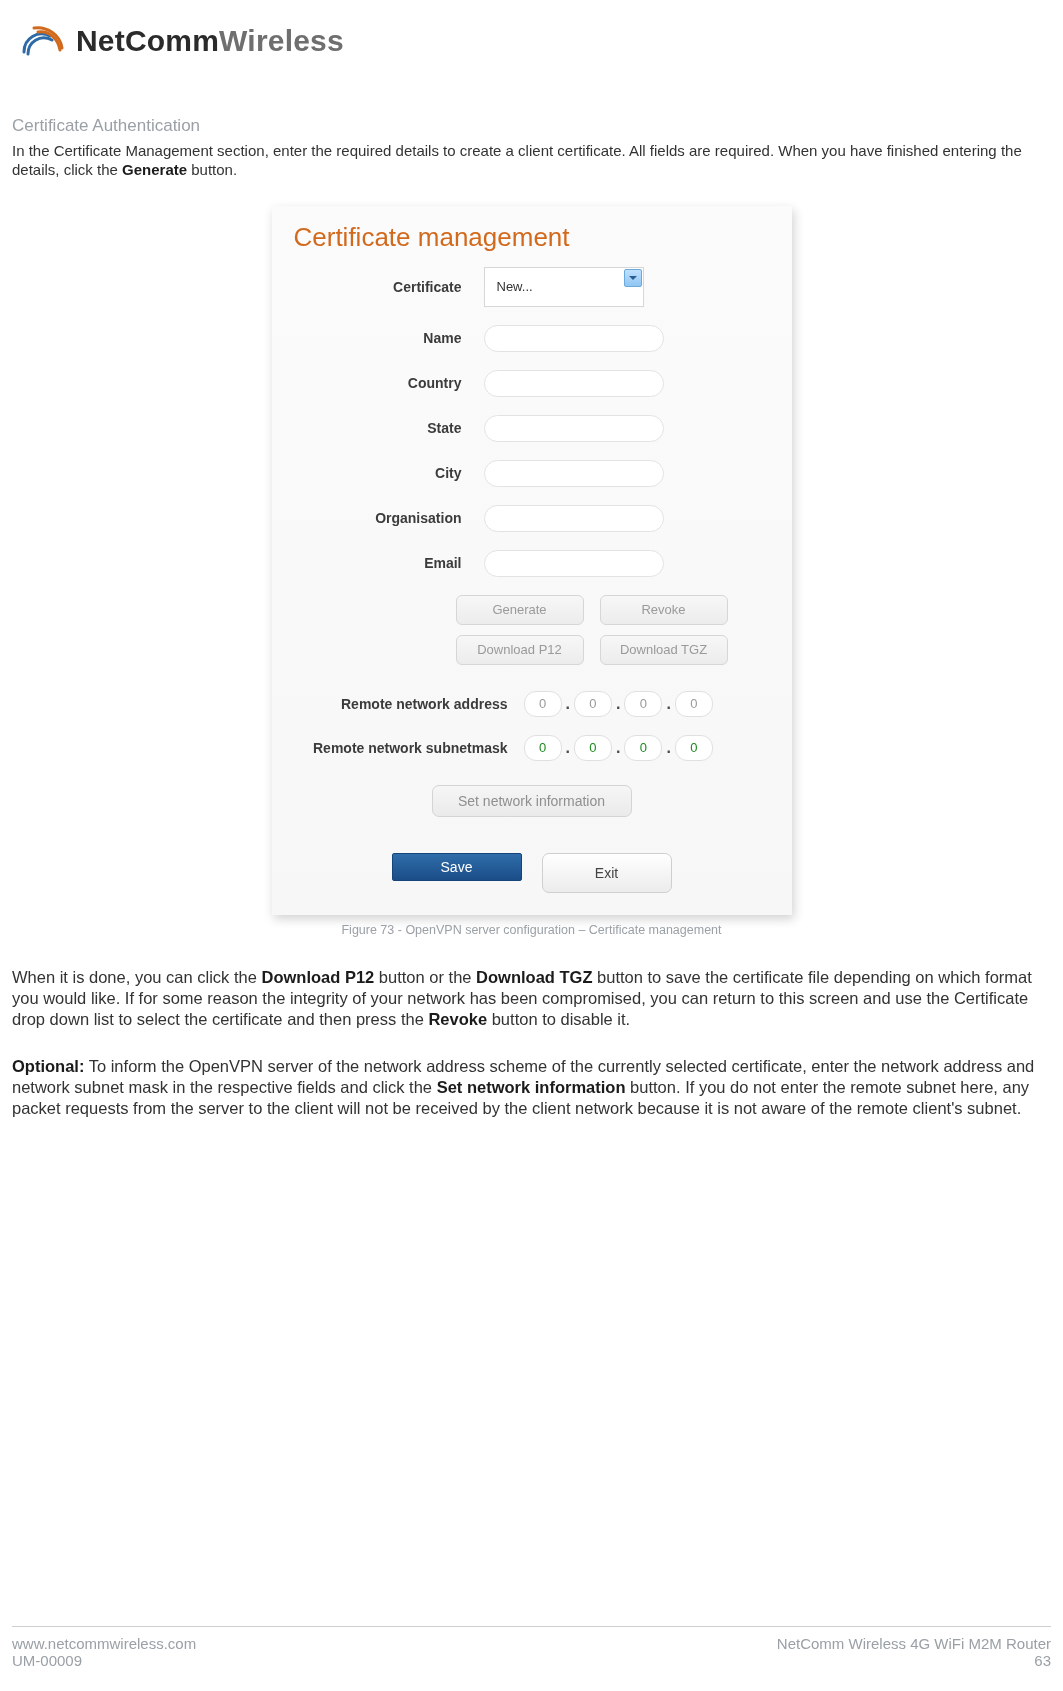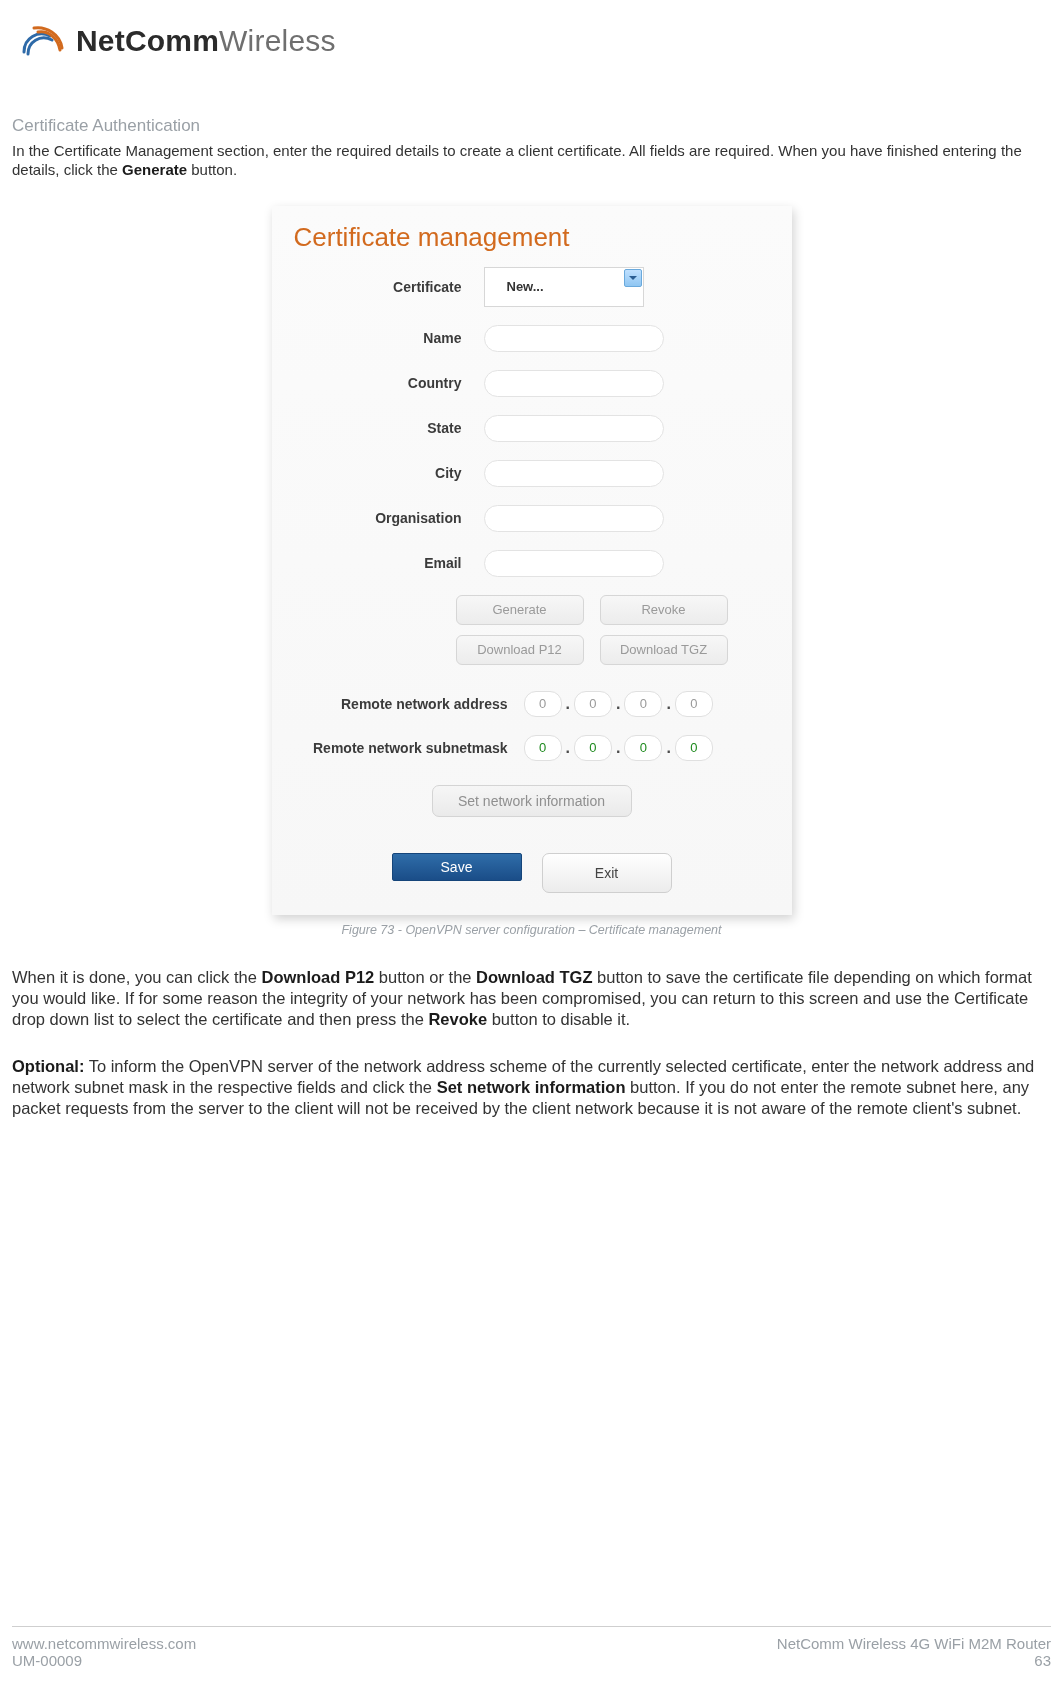--- a/index.html
+++ b/index.html
@@ -25,21 +25,21 @@
     margin-left: 8px;
     margin-top: 8px;
   }
   .logo-mark svg { display: block; }
   .logo-text {
     font-size: 30px;
     letter-spacing: 0.2px;
     color: #2b2b2b;
   }
   .logo-text .bold { font-weight: 700; }
-  .logo-text .light { font-weight: 400; color:#6f6f6f; }
+  .logo-text .light { font-weight: 700; color:#6f6f6f; }
 
   .section-title {
     margin-top: 58px;
     margin-left: 0;
     color: #9aa0a6;
     font-size: 17px;
     font-weight: 400;
   }
   .intro {
     margin-top: 6px;
@@ -95,22 +95,21 @@
   .select-wrap {
     position: relative;
   }
   .select-input {
     width: 160px;
     height: 40px;
     border: 1px solid #d7d7d7;
     background: #fff;
     font-size: 13px;
     color:#333;
-    padding: 0 22px;
-    font-weight: bold;
+    padding: 0 12px;
   }
   .select-btn {
     position: absolute;
     right: 2px; top: 2px;
     width: 18px; height: 18px;
     background: linear-gradient(#bfe0ff,#8fc6f2);
     border: 1px solid #6aa9dc;
     border-radius: 2px;
     display:flex;align-items:center;justify-content:center;
   }
@@ -188,21 +187,20 @@
     min-width: 130px; height: 40px;
     border-radius: 7px;
     border: 1px solid #cfcfcf;
     background: linear-gradient(#ffffff,#ececec);
     color: #444; font-size: 14px;
   }
 
   .figure-caption {
     text-align:center;
     margin-top: 8px;
-    font-style: italic;
     color: #9aa0a6;
     font-size: 12.5px;
   }
 
   .para {
     margin-top: 30px;
     font-size: 16.5px;
     line-height: 1.28;
     color:#333;
   }

